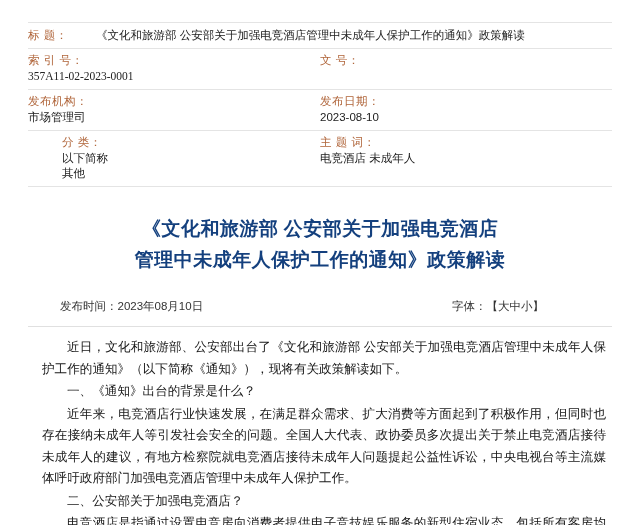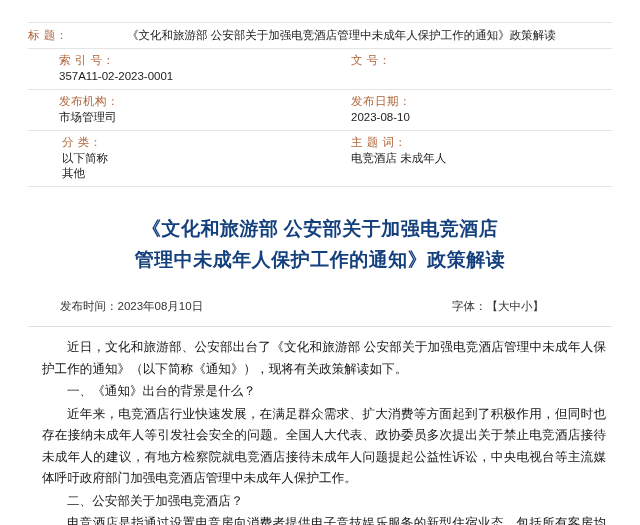--- a/index.html
+++ b/index.html
@@ -49,24 +49,23 @@
     font-size: 11.5px;
     letter-spacing: 0.5px;
     white-space: nowrap;
     width: 68px;
     flex: none;
   }
   .meta-value {
     font-size: 11.5px;
     color: #222222;
     line-height: 16px;
-    margin-left: 31px;
   }
   .meta-value.mono {
-    font-family: Liberation Sans, sans-serif;
+    font-family: Liberation Serif, serif;
   }
   .meta-value-extra {
     font-size: 11.5px;
     color: #222222;
     margin-left: 34px;
   }
 
   
   .title-wrap {
     margin: 16px 54px 0 54px;

